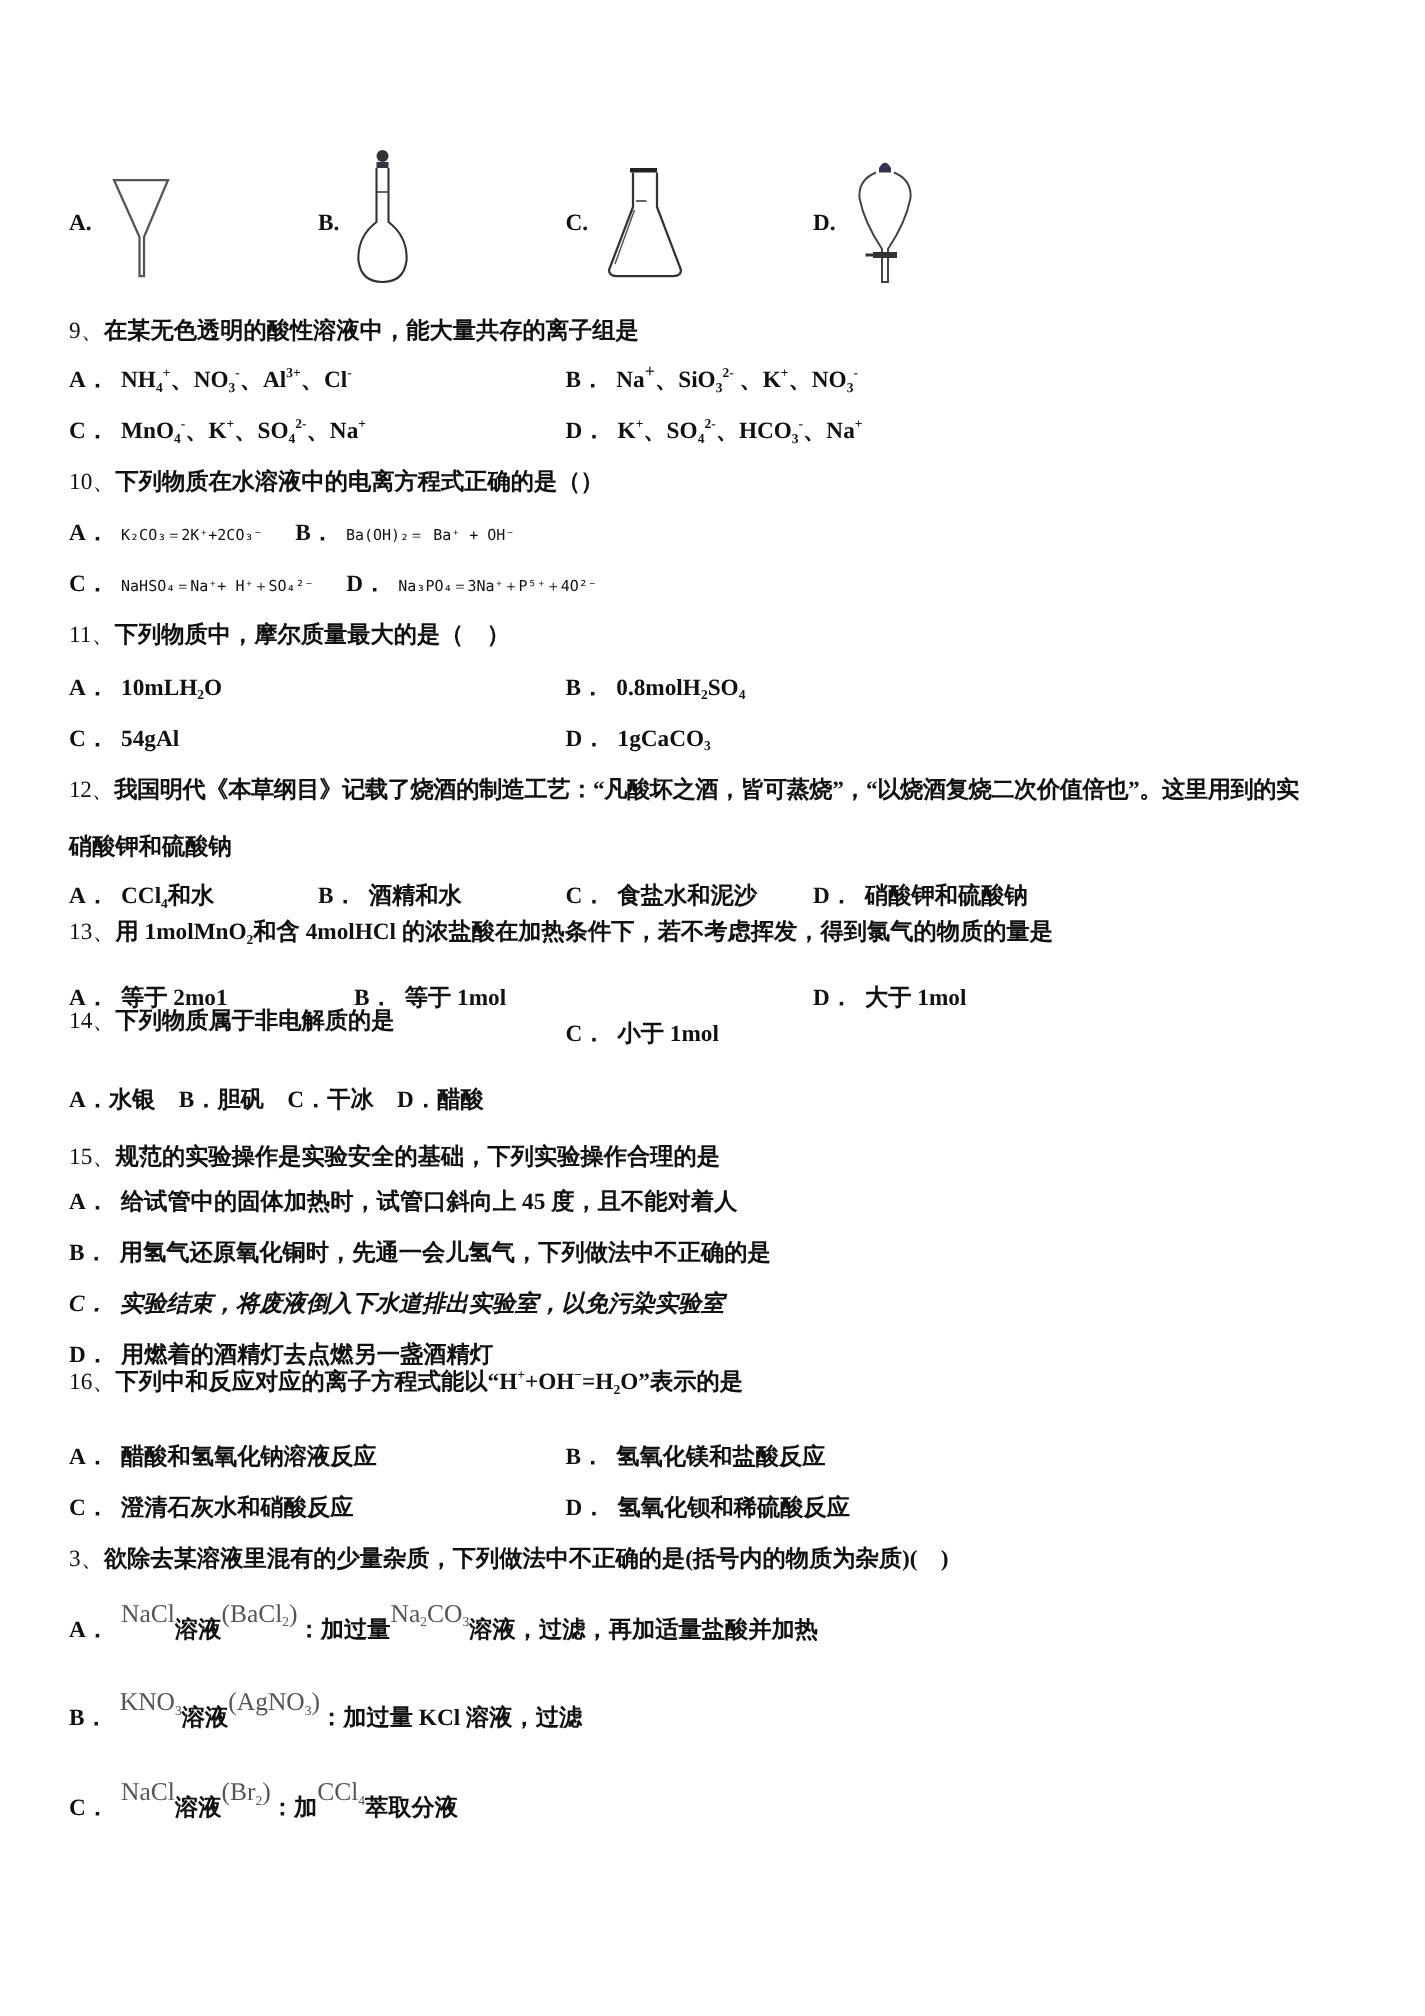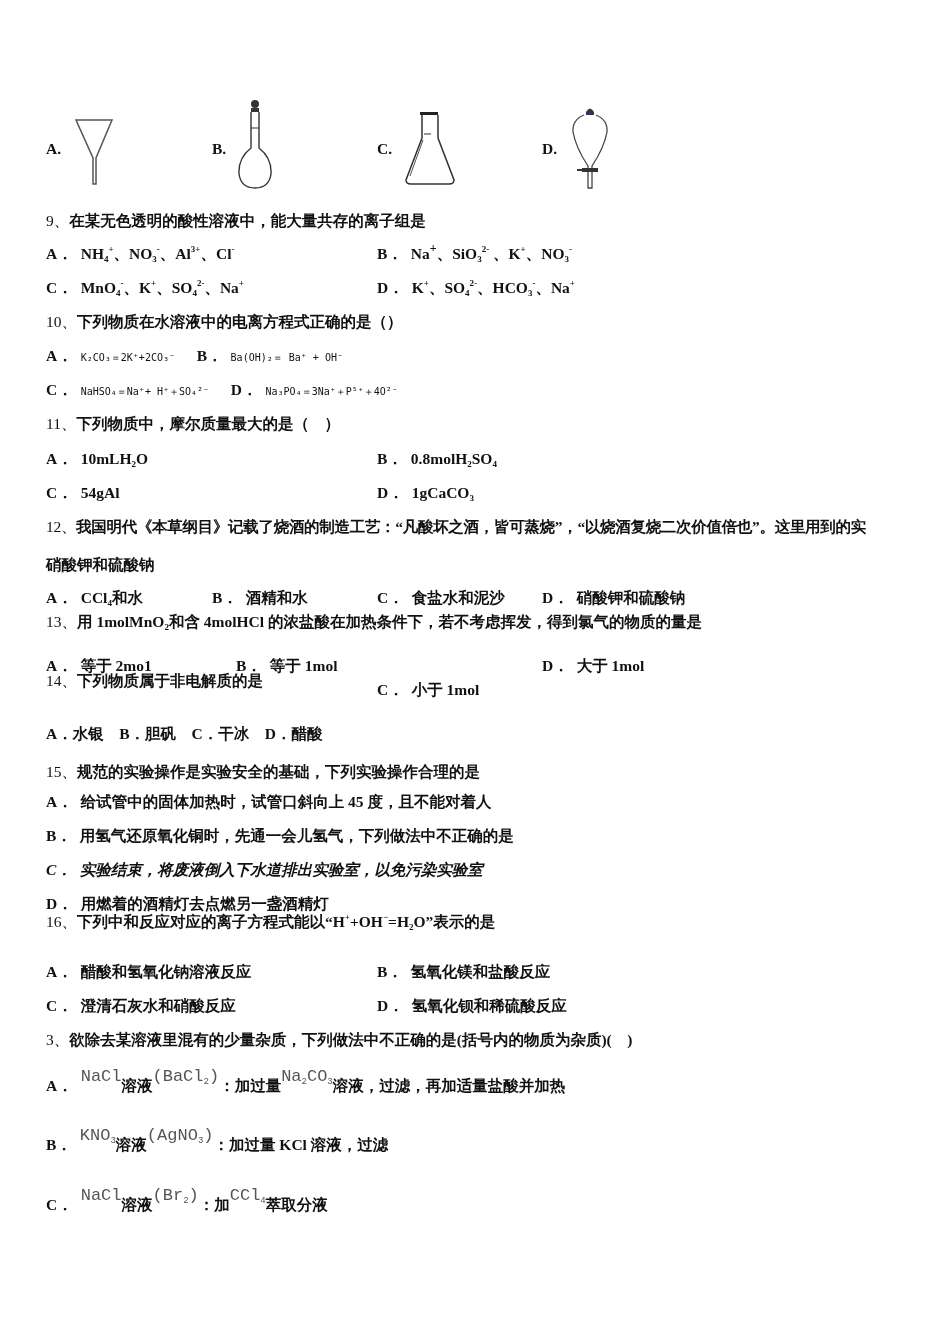--- a/index.html
+++ b/index.html
@@ -5,21 +5,21 @@
     html, body { margin:0; padding:0; background:#ffffff; }
     body { width:950px; height:1344px; position:relative; overflow:hidden;
       font-family:"Liberation Serif","DejaVu Serif",serif; color:#111; }
     .row { position:absolute; left:46px; white-space:nowrap; font-size:15.5px; line-height:20px; }
     .b { font-weight:bold;text-align:center; }
     .lbl { font-weight:bold; margin-right:8px; }
     sup { font-size:9px; vertical-align:7px; line-height:0; }
     sub { font-size:9px; vertical-align:-3px; line-height:0; }
     .num { font-family:"Liberation Serif",serif; font-weight:normal; }
     .mono { font-family:"DejaVu Sans Mono","Liberation Mono",monospace; font-size:10px; }
-    .light { color:#555; font-weight:normal; font-size:17px; font-family:Liberation Mono, monospace; }
+    .light { color:#555; font-weight:normal; font-size:17px; font-family:Liberation Serif, serif; }
     .raised { position:relative; top:-10px; }
     .appar { position:absolute; top:96px; }
     .appar .lbl2 { position:absolute; top:44px; font-weight:bold; font-size:15.5px; }
     svg { display:block; }
   </style>
 </head>
 <body>
 
 <div class="appar" style="left:46px;">
   <span class="lbl2">A.</span>

